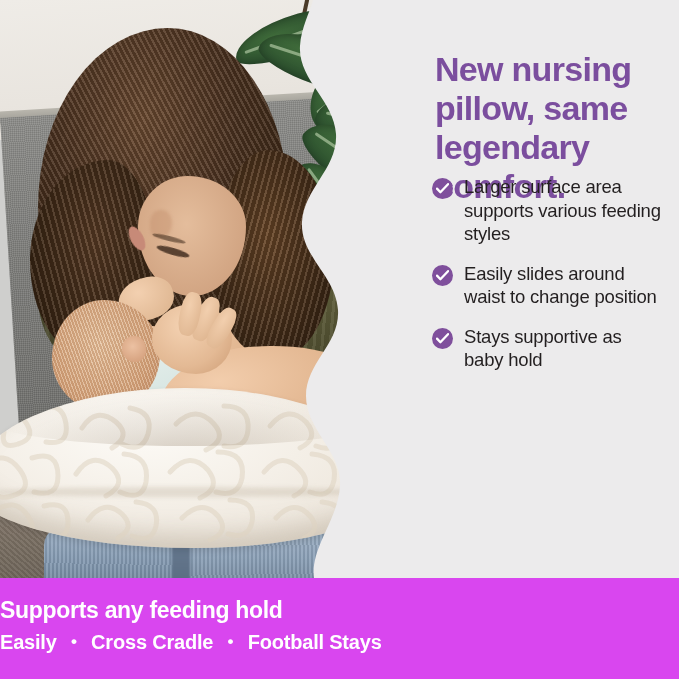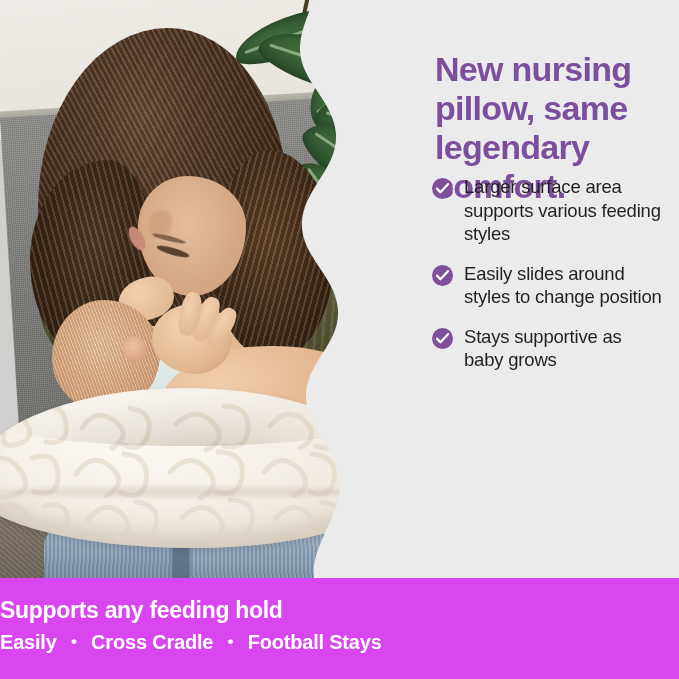--- a/index.html
+++ b/index.html
@@ -469,30 +469,30 @@
         </span>
         <span class="btext">Larger surface area supports various feeding styles</span>
       </div>
 
       <div class="bullet">
         <span class="check">
           <svg width="13" height="11" viewBox="0 0 13 11">
             <path d="M1 5.6 L4.4 9.2 L12 1.2" fill="none" stroke="#ffffff" stroke-width="2.3" stroke-linecap="round" stroke-linejoin="round"></path>
           </svg>
         </span>
-        <span class="btext">Easily slides around styles to change position</span>
+        <span class="btext">Easily slides around waist to change position</span>
       </div>
 
       <div class="bullet">
         <span class="check">
           <svg width="13" height="11" viewBox="0 0 13 11">
             <path d="M1 5.6 L4.4 9.2 L12 1.2" fill="none" stroke="#ffffff" stroke-width="2.3" stroke-linecap="round" stroke-linejoin="round"></path>
           </svg>
         </span>
-        <span class="btext">Stays supportive as baby grows</span>
+        <span class="btext">Stays supportive as baby hold</span>
       </div>
 
     </div>
   </div>
 
   <div id="banner">
     <div id="banner-title">Supports any feeding hold</div>
     <div id="banner-sub">
       <span>Easily</span>
       <span class="dot">•</span>

